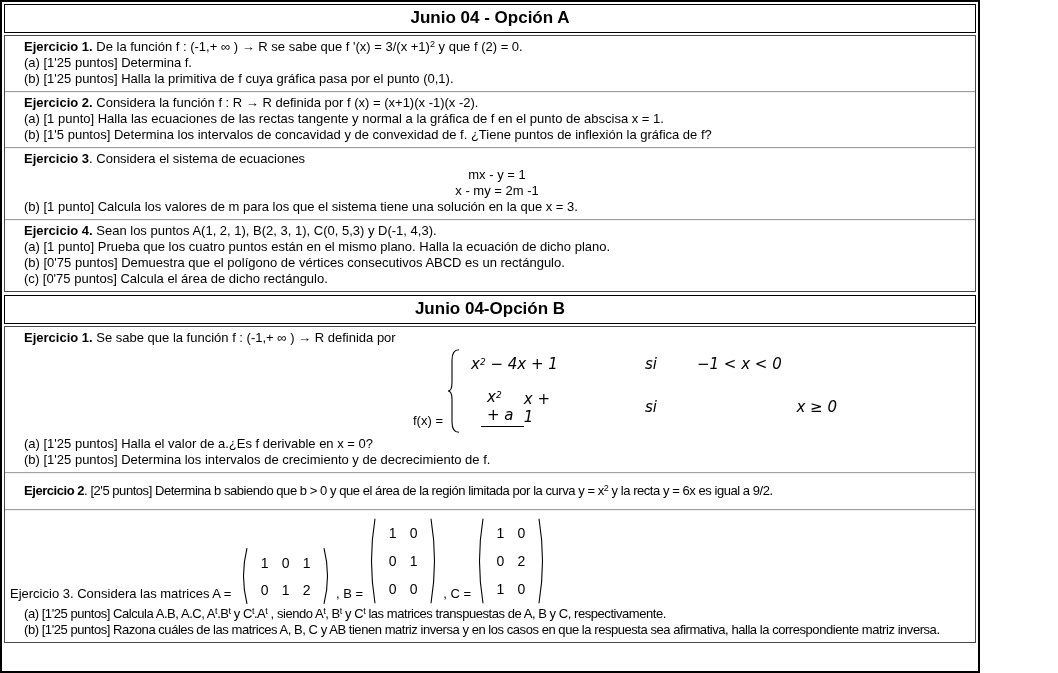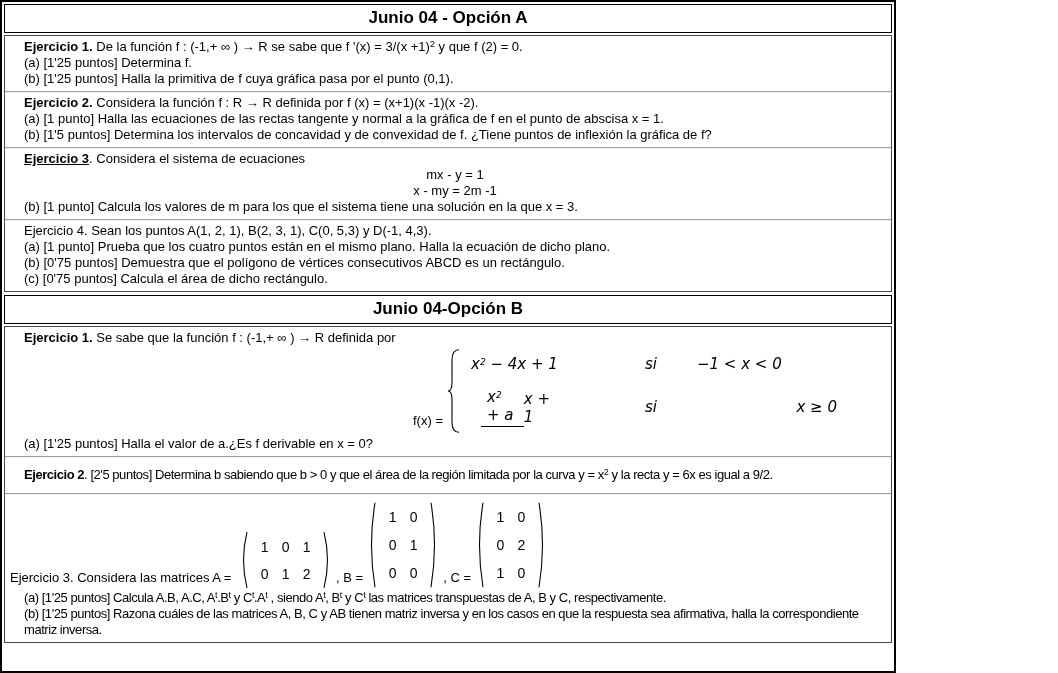--- a/index.html
+++ b/index.html
@@ -1,17 +1,17 @@
 <!DOCTYPE html>
 <html><head>
 <meta charset="utf-8">
 <style>
   html,body{margin:0;padding:0;background:#fff;}
   .page{
-    width:896px;height:673px;box-sizing:border-box;
+    width:980px;height:673px;box-sizing:border-box;
     border:2px solid #000;background:#fff;color:#000;
     font-family:"Liberation Sans","DejaVu Sans",sans-serif;
     font-size:13px;padding:1px 1px;overflow:hidden;
   }
   .hbox{
     border:1px solid #000;margin:1px 1px 2px;text-align:center;
     font-weight:bold;font-size:17px;padding:3px 0 4px;
   }
   .tbl{border:1px solid #4a4a4a;margin:2px 1px 3px;}
   .row{padding:3px 5px 4px;}
@@ -57,27 +57,27 @@
       <div class="ln"><span style="font-weight: bold;">Ejercicio 1.</span><span> De la función f : (-1,+ ∞ ) → R se sabe que f '(x) = 3/(x +1)</span><sup>2</sup><span> y que f (2) = 0.</span></div>
       <div class="ln"><span>(a) [1'25 puntos] Determina f.</span></div>
       <div class="ln"><span>(b) [1'25 puntos] Halla la primitiva de f cuya gráfica pasa por el punto (0,1).</span></div>
     </div>
     <div class="row">
       <div class="ln"><span style="font-weight: bold;">Ejercicio 2.</span><span> Considera la función f : R → R definida por f (x) = (x+1)(x -1)(x -2).</span></div>
       <div class="ln"><span>(a) [1 punto] Halla las ecuaciones de las rectas tangente y normal a la gráfica de f en el punto de abscisa x = 1.</span></div>
       <div class="ln"><span>(b) [1'5 puntos] Determina los intervalos de concavidad y de convexidad de f. ¿Tiene puntos de inflexión la gráfica de f?</span></div>
     </div>
     <div class="row">
-      <div class="ln"><span style="font-weight: bold; text-decoration: underline;">Ejercicio 3</span><span>. Considera el sistema de ecuaciones</span></div>
+      <div class="ln"><span style="font-weight: bold;">Ejercicio 3</span><span>. Considera el sistema de ecuaciones</span></div>
       <div class="ln center">mx - y = 1</div>
       <div class="ln center">x - my = 2m -1</div>
       <div class="ln"><span>(b) [1 punto] Calcula los valores de m para los que el sistema tiene una solución en la que x = 3.</span></div>
     </div>
     <div class="row">
-      <div class="ln"><span style="font-weight: normal;">Ejercicio 4.</span><span> Sean los puntos A(1, 2, 1), B(2, 3, 1), C(0, 5,3) y D(-1, 4,3).</span></div>
+      <div class="ln"><span style="font-weight: bold;">Ejercicio 4.</span><span> Sean los puntos A(1, 2, 1), B(2, 3, 1), C(0, 5,3) y D(-1, 4,3).</span></div>
       <div class="ln"><span>(a) [1 punto] Prueba que los cuatro puntos están en el mismo plano. Halla la ecuación de dicho plano.</span></div>
       <div class="ln"><span>(b) [0'75 puntos] Demuestra que el polígono de vértices consecutivos ABCD es un rectángulo.</span></div>
       <div class="ln"><span>(c) [0'75 puntos] Calcula el área de dicho rectángulo.</span></div>
     </div>
   </div>
 
   <div class="hbox">
     <span>Junio 04-Opción B</span>
   </div>
 
@@ -98,20 +98,21 @@
           <span class="math">−1 &lt; x &lt; 0</span>
           <span class="frac">
             <span class="num math"><span>x</span><sup>2</sup><span> + a</span></span>
             <span class="den math">x + 1</span>
           </span>
           <span class="math">si</span>
           <span class="math cond2">x ≥ 0</span>
         </div>
       </div>
       <div class="ln"><span>(a) [1'25 puntos] Halla el valor de a.¿Es f derivable en x = 0?</span></div>
+      <div class="ln"><span>(b) [1'25 puntos] Determina los intervalos de crecimiento y de decrecimiento de f.</span></div>
     </div>
 
     <div class="row" style="padding-top:10px;padding-bottom:10px;">
       <div class="ln cond"><span style="font-weight: bold;">Ejercicio 2</span><span>. [2'5 puntos] Determina b sabiendo que b &gt; 0 y que el área de la región limitada por la curva y = x</span><sup>2</sup><span> y la recta y = 6x es igual a 9/2.</span></div>
     </div>
 
     <div class="row">
       <div class="matline">
         <span class="txt"><span style="font-weight: normal;">Ejercicio 3.</span><span> Considera las matrices A = </span></span>
         <span class="matrix h2">

